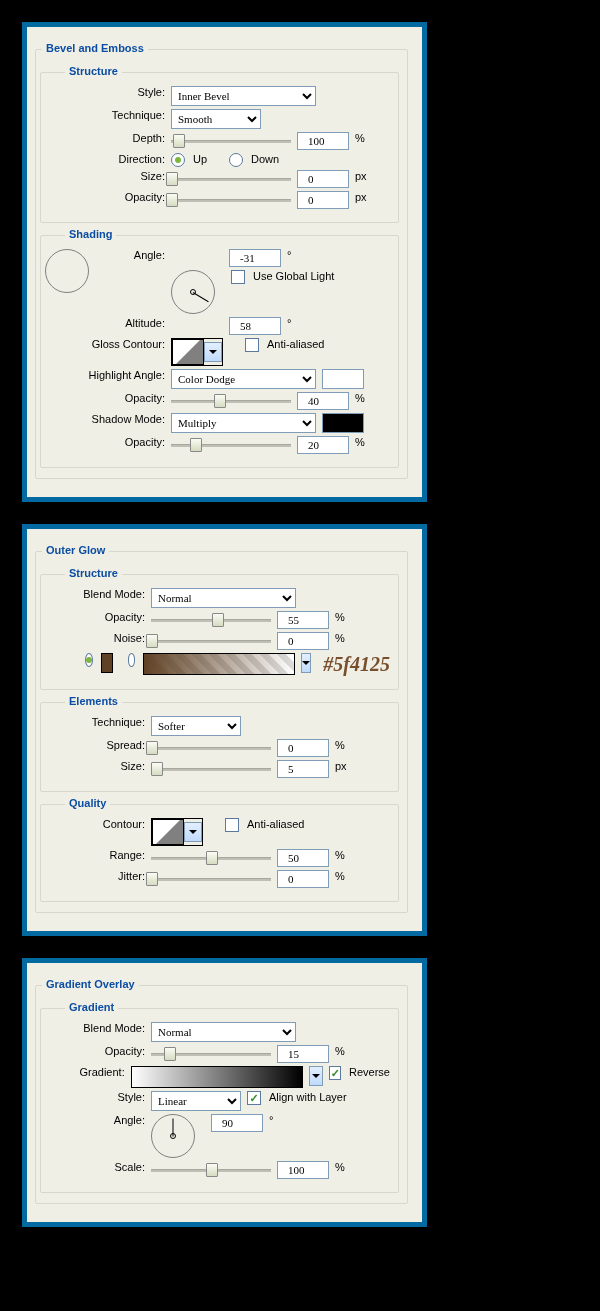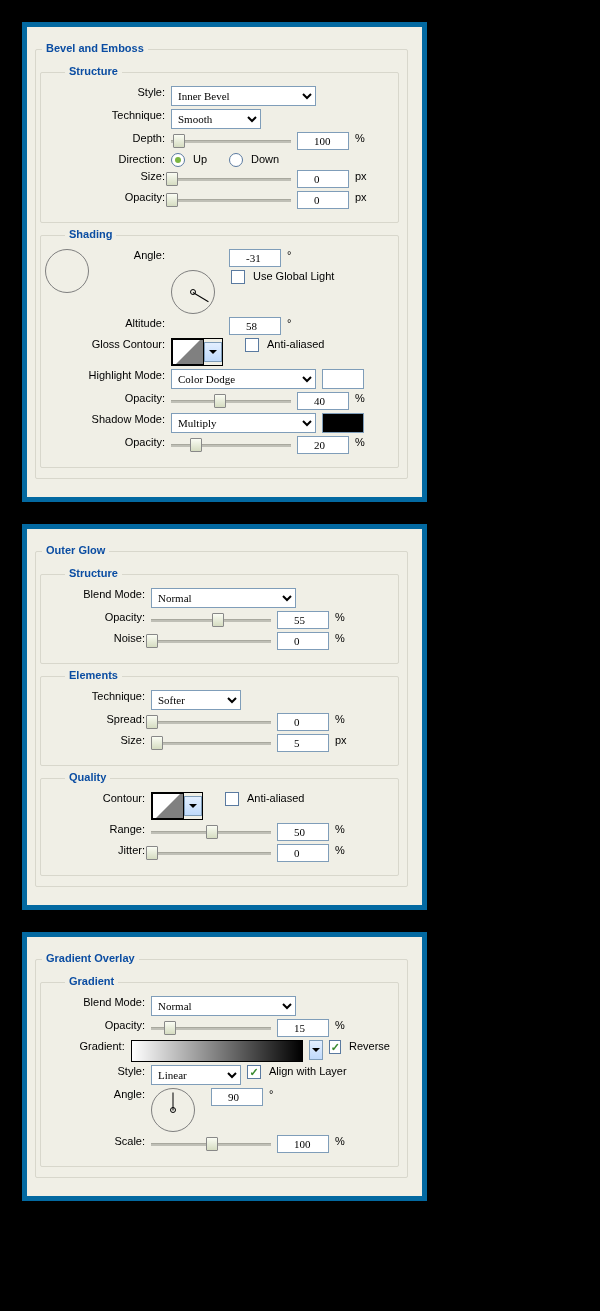--- a/index.html
+++ b/index.html
@@ -9,21 +9,21 @@
   .inner .fs-title{left:24px}
   .inner{margin:12px 0 0 0}
   .row{display:flex;align-items:flex-start;gap:6px;margin:3px 0}
   .lbl{width:120px;text-align:right;color:#000;padding-right:0}
   .lbl2{width:100px;text-align:right}
   select{font:11px Tahoma;background:#fff;border:1px solid #7f9db9;height:20px;padding:1px 2px}
   .sel-l{width:145px}
   .sel-m{width:90px}
   .drop{width:16px;height:18px;border:1px solid #7f9db9;background:linear-gradient(#e3efff,#c0dafb);display:flex;align-items:center;justify-content:center}
   .drop svg{width:8px;height:8px}
-  .num{width:52px;height:18px;border:1px solid #7f9db9;background:#fff;font:11px Tahoma;padding:0 16px;text-align:left;box-sizing:border-box}
+  .num{width:52px;height:18px;border:1px solid #7f9db9;background:#fff;font:11px Tahoma;padding:0 10px;text-align:left;box-sizing:border-box}
   .unit{color:#000}
   .slider{position:relative;width:120px;height:16px}
   .track{position:absolute;top:8px;left:0;right:0;height:2px;background:#bfbfb6;border-top:1px solid #a8a89e}
   .thumb{position:absolute;top:2px;width:10px;height:12px;background:linear-gradient(#fafcf3,#d5dcc1);border:1px solid #888;border-radius:1px;transform:translateX(-5px)}
   .radio{width:12px;height:12px;border:1px solid #5a7aa0;border-radius:50%;background:#fff;display:inline-flex;align-items:center;justify-content:center;margin-right:2px}
   .radio.on::after{content:'';width:6px;height:6px;background:#7cb642;border-radius:50%}
   .chk{width:12px;height:12px;border:1px solid #5a7aa0;background:#fff;display:inline-flex;align-items:center;justify-content:center;margin-right:2px}
   .chk.on{background:#fff}
   .chk.on::after{content:'✓';color:#3a8a2f;font-weight:bold;font-size:11px;line-height:10px}
   .swatch{width:40px;height:18px;border:1px solid #7f9db9;background:#fff;display:inline-block}
@@ -128,21 +128,21 @@
               <svg viewBox="0 0 8 8">
                 <path d="M0 2 L4 6 L8 2Z" fill="#000"></path>
               </svg>
             </span>
           </span>
         <span style="width:10px"></span>
         <span class="chk"></span>
         <span>Anti-aliased</span>
       </div>
       <div class="row">
-        <span class="lbl">Highlight Mode:</span>
+        <span class="lbl">Highlight Angle:</span>
         <select class="sel-l"><option>Color Dodge</option></select>
         <span class="swatch"></span>
       </div>
       <div class="row">
         <span class="lbl">Opacity:</span>
         <div class="slider">
             <div class="track"></div>
             <div class="thumb" style="left:40%"></div>
           </div>
         <input class="num" value="40" style="">
@@ -186,20 +186,35 @@
         <span class="unit">%</span>
       </div>
       <div class="row">
         <span class="lbl2">Noise:</span>
         <div class="slider">
             <div class="track"></div>
             <div class="thumb" style="left:0%"></div>
           </div>
         <input class="num" value="0" style="">
         <span class="unit">%</span>
+      </div>
+      <div class="row" style="margin-left:40px">
+        <span class="radio on"></span>
+        <span class="color-sq" style="background:#5f4125"></span>
+        <span style="width:6px"></span>
+        <span class="radio"></span>
+        <div class="grad-strip">
+          <div style="height:100%;background:linear-gradient(90deg,#5f4125,rgba(95,65,37,0))"></div>
+        </div>
+        <span class="drop">
+            <svg viewBox="0 0 8 8">
+              <path d="M0 2 L4 6 L8 2Z" fill="#000"></path>
+            </svg>
+          </span>
+        <span class="hex">#5f4125</span>
       </div>
     </div>
 
     <div class="fs inner">
       <span class="fs-title">Elements</span>
       <div class="row">
         <span class="lbl2">Technique:</span>
         <select class="sel-m"><option>Softer</option></select>
       </div>
       <div class="row">

